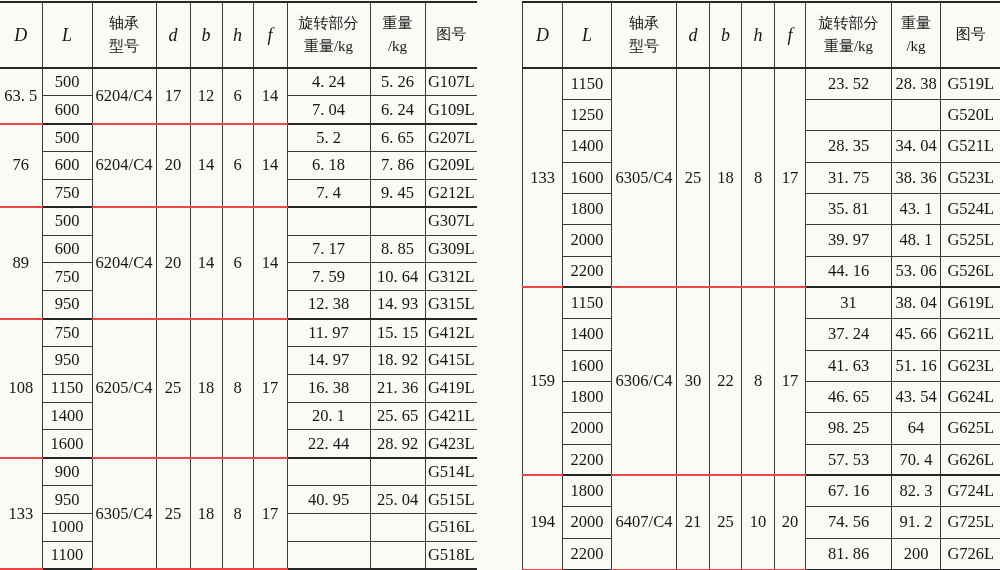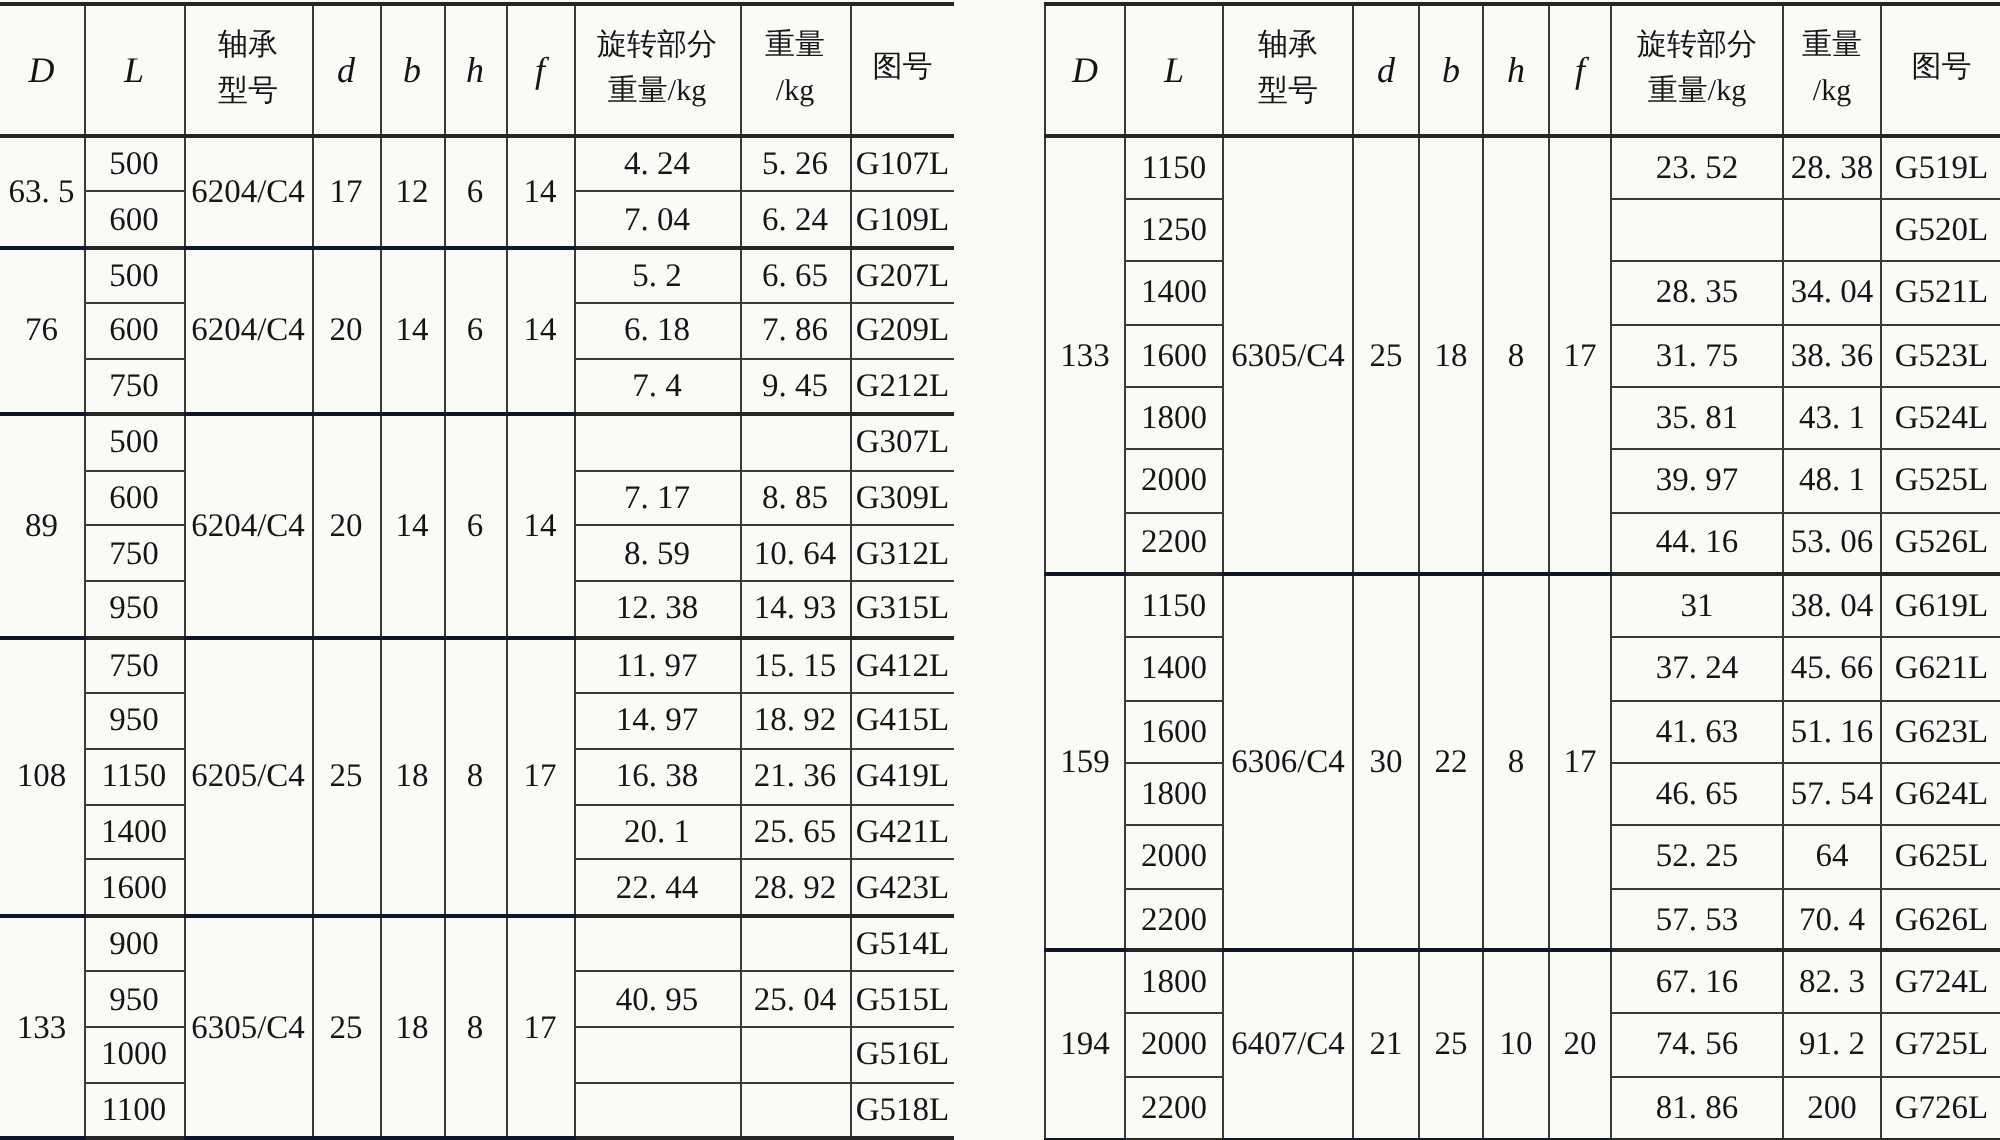--- a/index.html
+++ b/index.html
@@ -41,21 +41,21 @@
     font-weight: normal;
   }
   .hdr-it { font-style: italic; font-size: 18px; }
   .hdr-cn { font-size: 15px; line-height: 1.55; }
 
   tbody td { font-size: 16.5px; }
   .left-t  tbody td { height: 27.85px; }
   .right-t tbody td { height: 31.35px; }
 
   td.sep { border-bottom: 1px solid #3a3a3a; }
-  td.vspan { border-bottom: 2px solid #0f172a; }
+  td.vspan { border-bottom: 2px solid #ef4444; }
   tr.block-end td { border-bottom: 2px solid #262626; }
 
   .left-t th.c-D, .left-t td.c-D { border-left: none; }
   th.c-fig, td.c-fig { border-right: none; }
 </style>
 </head>
 <body>
 
 <div class="page">
 
@@ -151,21 +151,21 @@
           <td class="c-fig sep">G307L</td>
         </tr>
         <tr>
           <td class="c-L sep">600</td>
           <td class="c-rot sep">7. 17</td>
           <td class="c-wt sep">8. 85</td>
           <td class="c-fig sep">G309L</td>
         </tr>
         <tr>
           <td class="c-L sep">750</td>
-          <td class="c-rot sep">8. 59</td>
+          <td class="c-rot sep">7. 59</td>
           <td class="c-wt sep">10. 64</td>
           <td class="c-fig sep">G312L</td>
         </tr>
         <tr class="block-end">
           <td class="c-L sep">950</td>
           <td class="c-rot sep">12. 38</td>
           <td class="c-wt sep">14. 93</td>
           <td class="c-fig sep">G315L</td>
         </tr>
         <tr>
@@ -342,26 +342,26 @@
         </tr>
         <tr>
           <td class="c-L sep">1600</td>
           <td class="c-rot sep">41. 63</td>
           <td class="c-wt sep">51. 16</td>
           <td class="c-fig sep">G623L</td>
         </tr>
         <tr>
           <td class="c-L sep">1800</td>
           <td class="c-rot sep">46. 65</td>
-          <td class="c-wt sep">57. 54</td>
+          <td class="c-wt sep">43. 54</td>
           <td class="c-fig sep">G624L</td>
         </tr>
         <tr>
           <td class="c-L sep">2000</td>
-          <td class="c-rot sep">52. 25</td>
+          <td class="c-rot sep">98. 25</td>
           <td class="c-wt sep">64</td>
           <td class="c-fig sep">G625L</td>
         </tr>
         <tr class="block-end">
           <td class="c-L sep">2200</td>
           <td class="c-rot sep">57. 53</td>
           <td class="c-wt sep">70. 4</td>
           <td class="c-fig sep">G626L</td>
         </tr>
         <tr>

